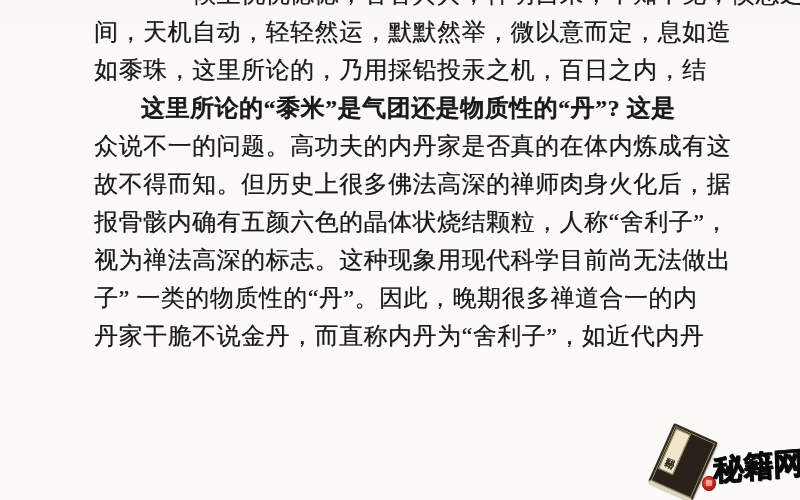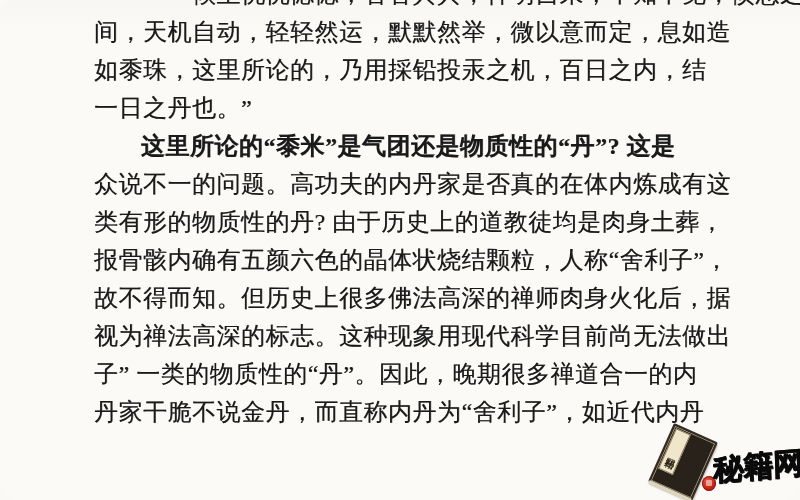--- a/index.html
+++ b/index.html
@@ -127,26 +127,24 @@
 </style>
 </head>
 <body>
 
 <div class="page">
 
   <div class="textblock">
     <div class="text-line">　　　　候至恍恍惚惚，杳杳冥冥，神明自来，不知不觉，倏忽之</div>
     <div class="text-line">间，天机自动，轻轻然运，默默然举，微以意而定，息如造</div>
     <div class="text-line">如黍珠，这里所论的，乃用採铅投汞之机，百日之内，结</div>
-    <div class="text-line">一日之丹也。”</div>
     <div class="text-line indent">这里所论的“黍米”是气团还是物质性的“丹”? 这是</div>
     <div class="text-line">众说不一的问题。高功夫的内丹家是否真的在体内炼成有这</div>
-    <div class="text-line">类有形的物质性的丹? 由于历史上的道教徒均是肉身土葬，</div>
+    <div class="text-line">故不得而知。但历史上很多佛法高深的禅师肉身火化后，据</div>
     <div class="text-line">报骨骸内确有五颜六色的晶体状烧结颗粒，人称“舍利子”，</div>
-    <div class="text-line">故不得而知。但历史上很多佛法高深的禅师肉身火化后，据</div>
     <div class="text-line">视为禅法高深的标志。这种现象用现代科学目前尚无法做出</div>
     <div class="text-line">子” 一类的物质性的“丹”。因此，晚期很多禅道合一的内</div>
     <div class="text-line">丹家干脆不说金丹，而直称内丹为“舍利子”，如近代内丹</div>
   </div>
 
   <div class="watermark">
     <div class="book">
       <div class="book-label">秘籍网</div>
       <div class="book-pages"></div>
     </div>

